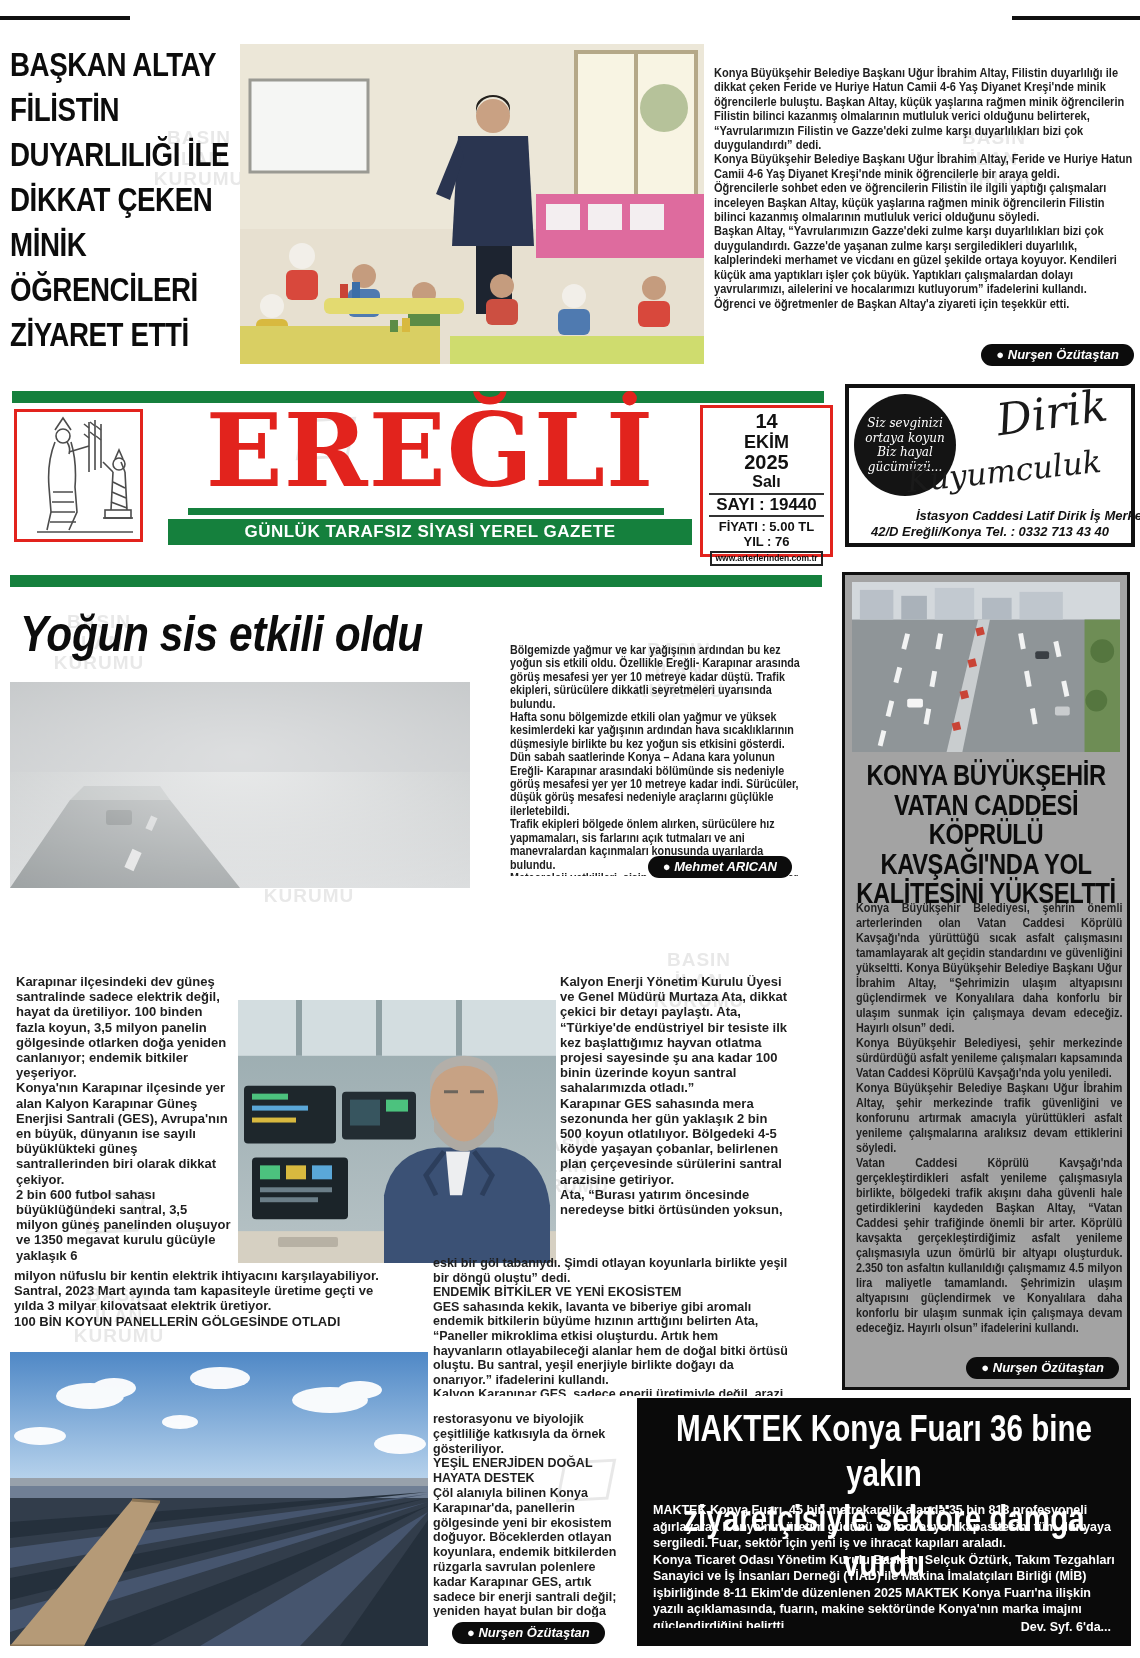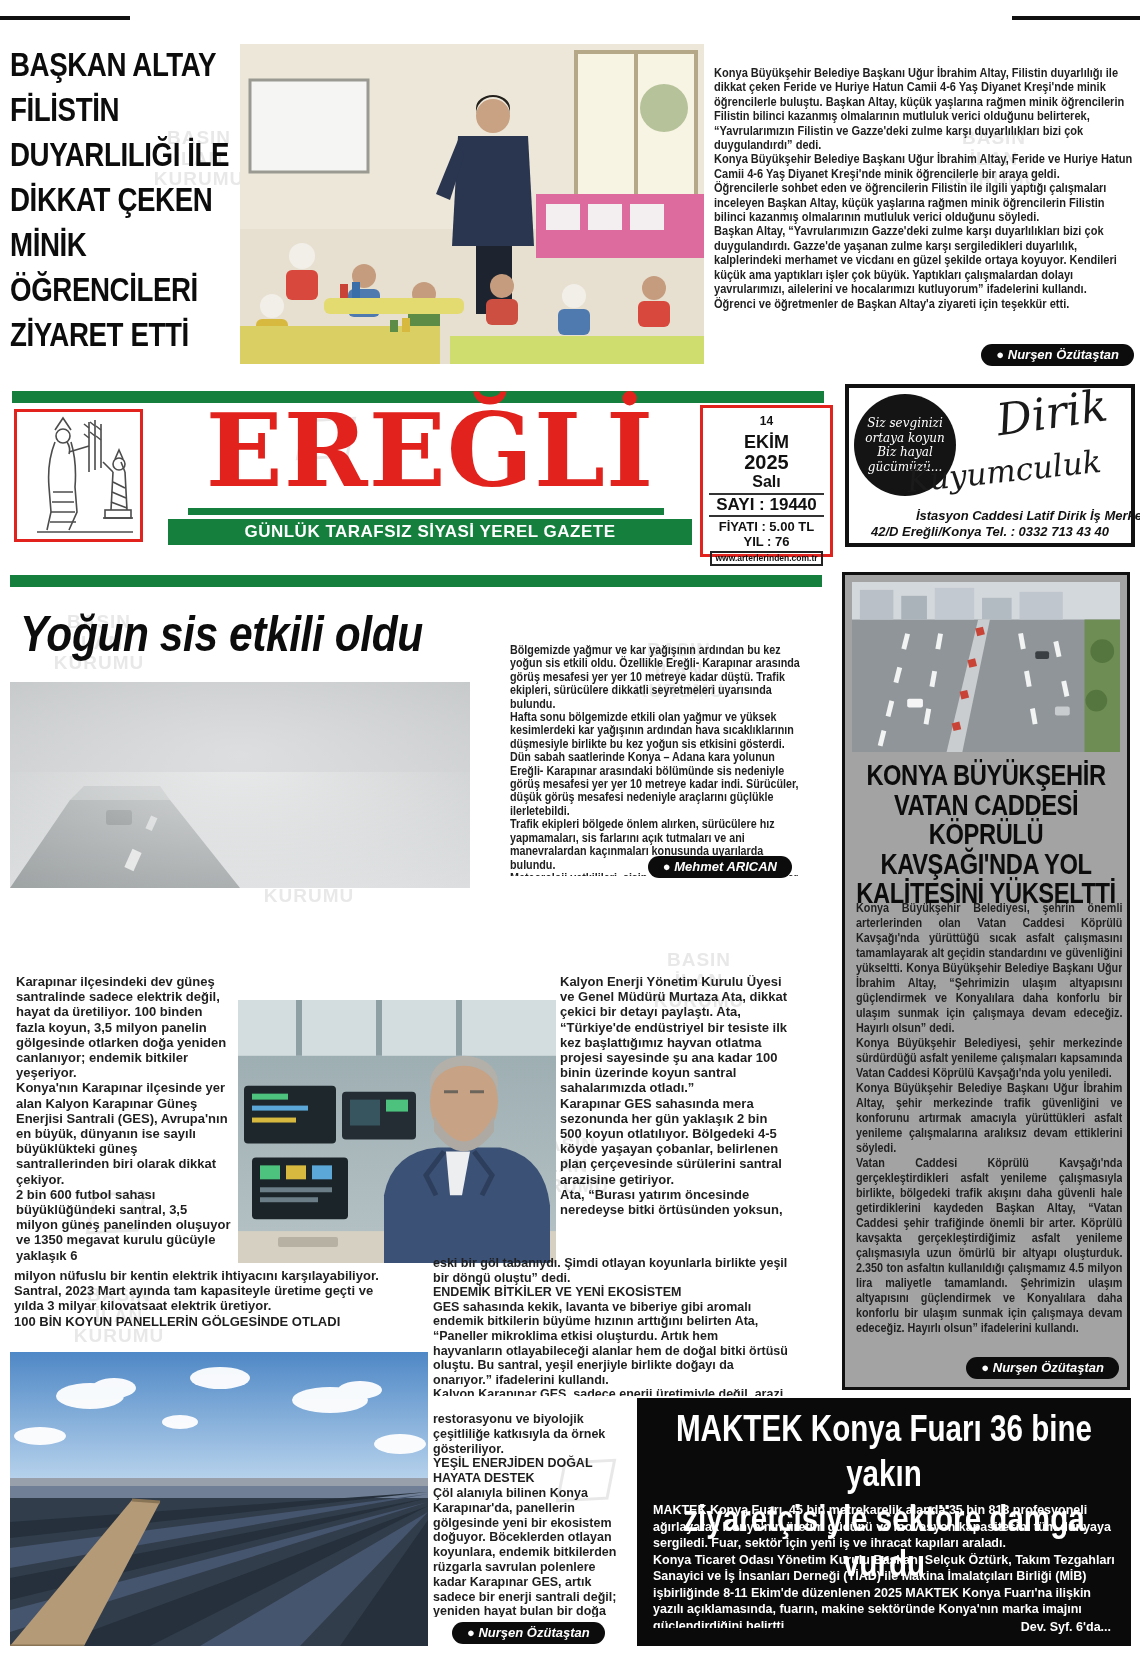--- a/index.html
+++ b/index.html
@@ -120,21 +120,21 @@
       <path d="M96 60 L86 50 M108 60 L104 50"></path>
     </svg>
   </div>
 
   <div class="abs" style="left:168px;top:400px;width:524px;text-align:center;color:#e2231d;
        font-family:'DejaVu Serif',serif;font-weight:bold;font-size:101px;line-height:102px;letter-spacing:1px;">EREĞLİ</div>
   <div class="abs red" style="left:188px;top:508px;width:476px;height:7px;"></div>
   <div class="abs red" style="left:168px;top:519px;width:524px;height:26px;color:#fff;font-weight:700;font-size:17px;line-height:26px;text-align:center;letter-spacing:0.5px;">GÜNLÜK TARAFSIZ SİYASİ YEREL GAZETE</div>
 
   <div class="abs" style="left:700px;top:405px;width:133px;height:152px;border:3px solid #e2231d;box-sizing:border-box;text-align:center;color:#111;font-weight:700;">
-    <div style="font-size:12px;line-height:21px;margin-top:3px;">14</div>
+    <div style="font-size:20px;line-height:21px;margin-top:3px;">14</div>
     <div style="font-size:18px;line-height:20px;">EKİM</div>
     <div style="font-size:20px;line-height:21px;">2025</div>
     <div style="font-size:16px;line-height:18px;">Salı</div>
     <div style="border-top:2px solid #333;margin:2px 6px 0;font-size:17px;line-height:20px;">SAYI : 19440</div>
     <div style="border-top:2px solid #333;margin:0 6px;font-size:13px;line-height:15px;padding-top:2px;">FİYATI : 5.00 TL</div>
     <div style="font-size:13px;line-height:15px;">YIL : 76</div>
     <div style="border:2px solid #222;margin:2px 7px 0;font-size:8.5px;line-height:11px;font-weight:700;">www.arterlerinden.com.tr</div>
   </div>
 
   <div class="abs" style="left:845px;top:384px;width:290px;height:163px;border:4px solid #111;box-sizing:border-box;background:#fff;">

